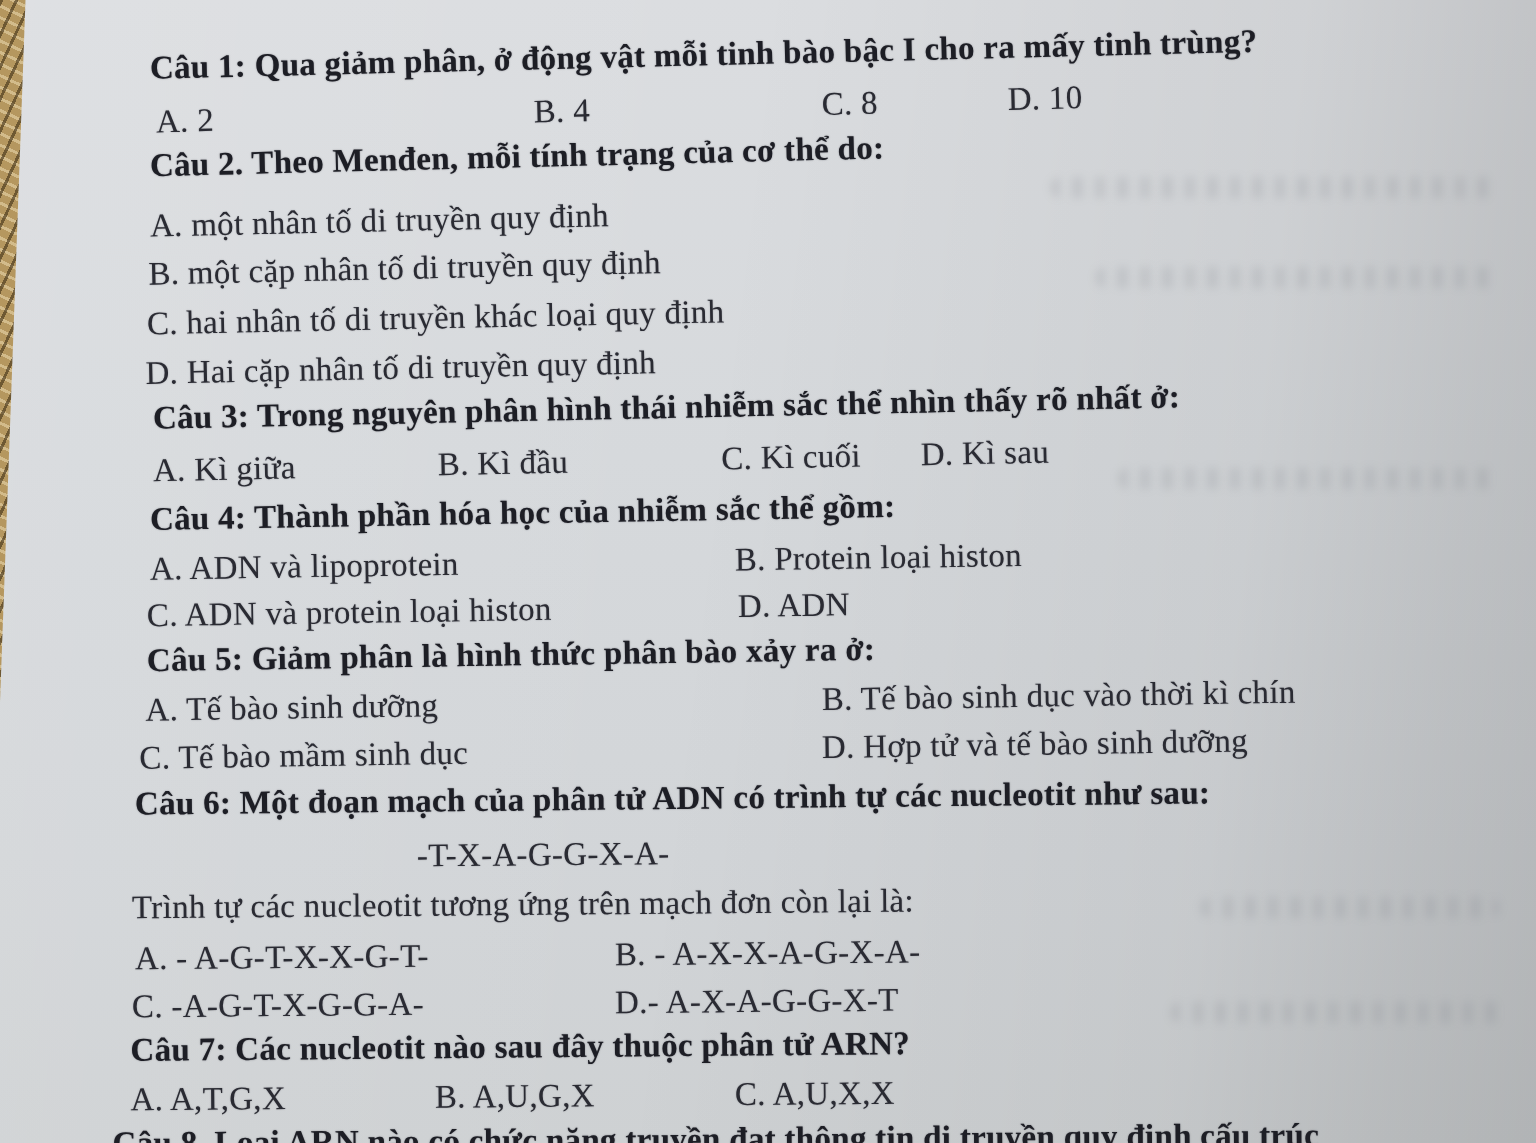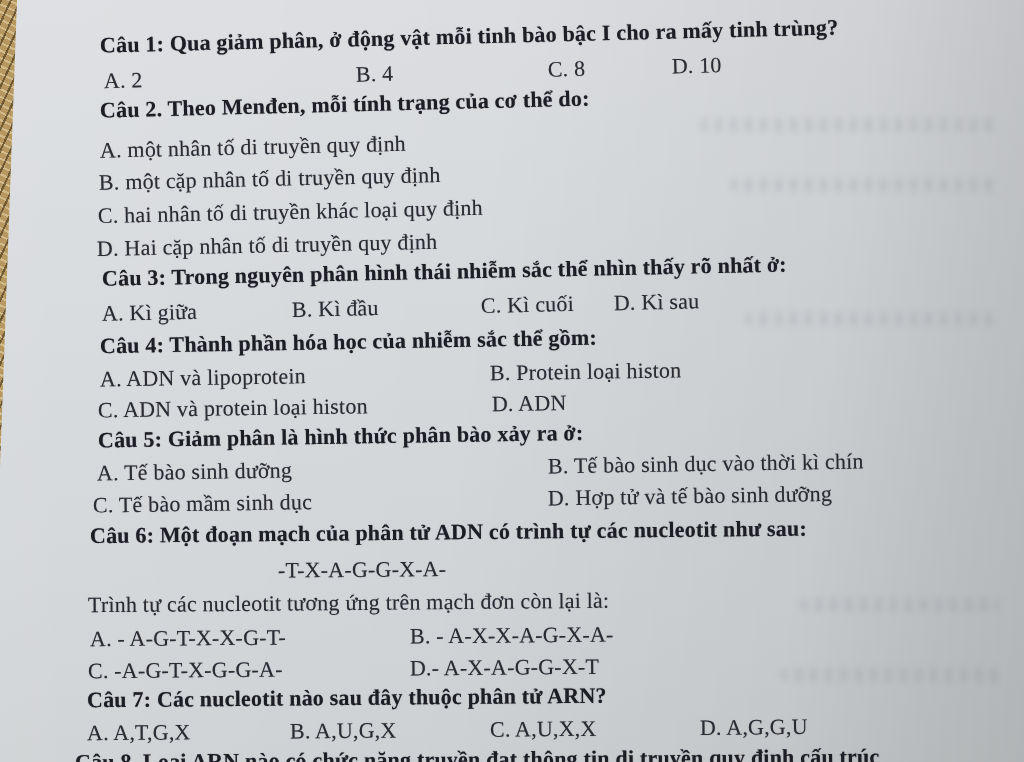--- a/index.html
+++ b/index.html
@@ -125,20 +125,19 @@
     <span style="--x:410px">D.- A-X-A-G-G-X-T</span>
   </div>
 
   <div class="ln b" style="--y:687px;--r:-0.5deg">
     <span style="--x:87px">Câu 7: Các nucleotit nào sau đây thuộc phân tử ARN?</span>
   </div>
   <div class="ln" style="--y:720px;--r:-0.5deg">
     <span style="--x:87px">A. A,T,G,X</span>
     <span style="--x:290px">B. A,U,G,X</span>
     <span style="--x:490px">C. A,U,X,X</span>
-    <span style="--x:700px">D. A,G,G,U</span>
   </div>
 
   <div class="ln b" style="--y:749px;--r:-0.4deg">
     <span style="--x:75px">Câu 8. Loại ARN nào có chức năng truyền đạt thông tin di truyền quy định cấu trúc</span>
   </div>
 
 </div>
 
 </body></html>

